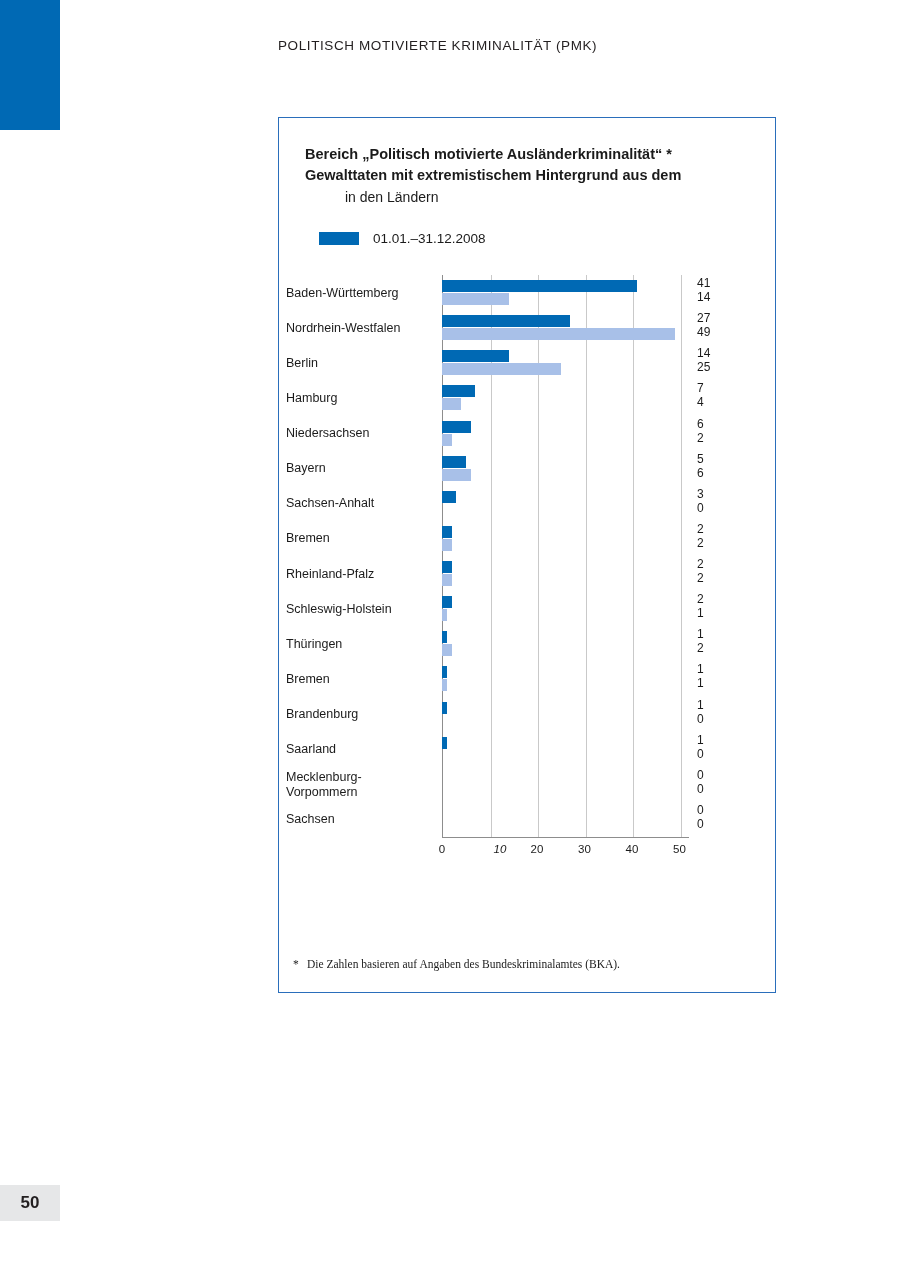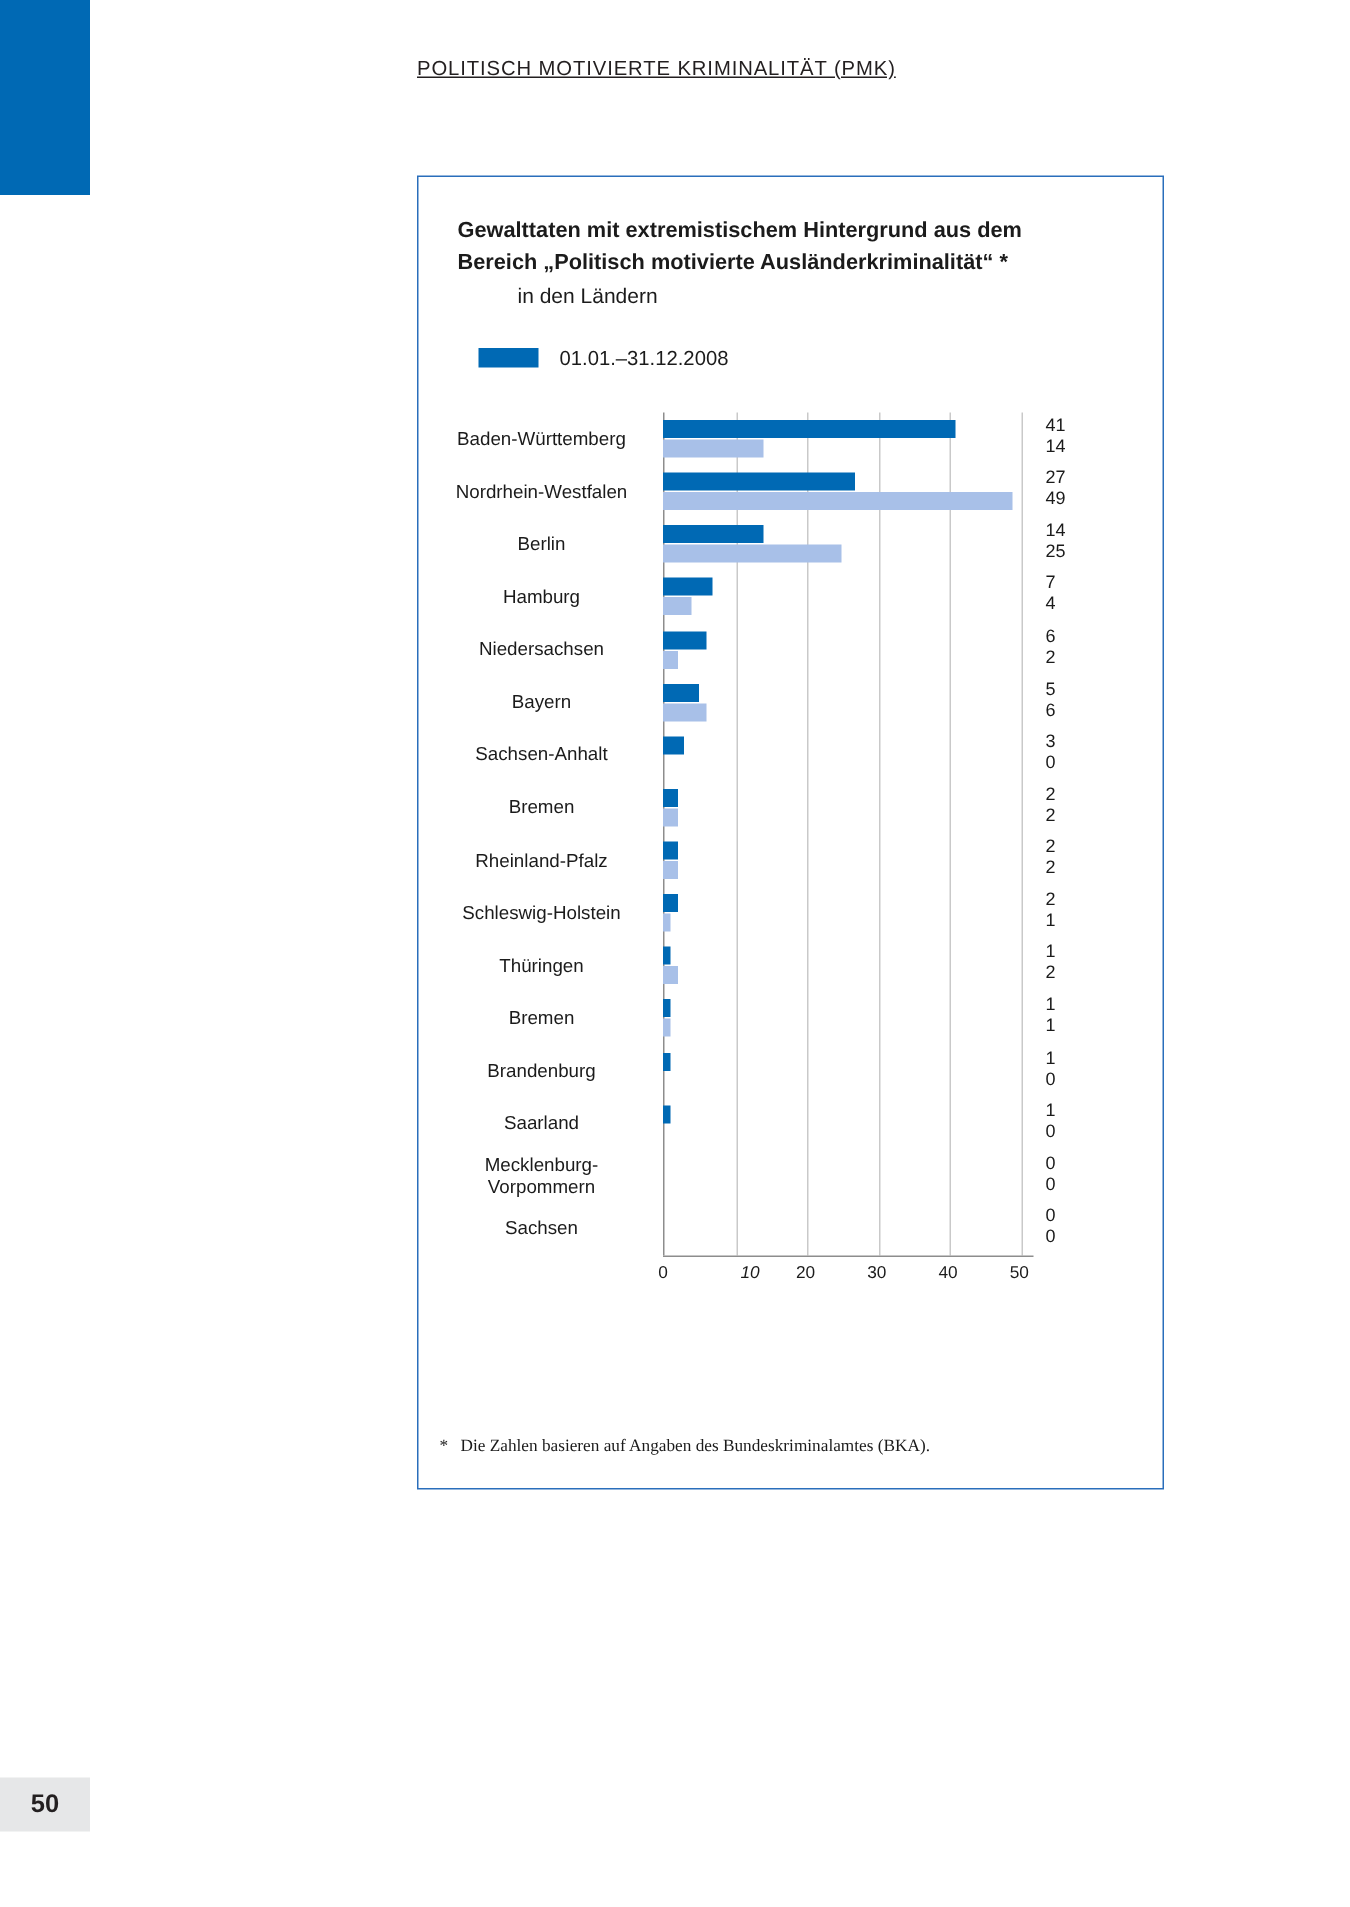--- a/index.html
+++ b/index.html
@@ -42,21 +42,20 @@
     color: #231f20;
   }
 
   .running-head {
     position: absolute;
     left: 278px;
     top: 38px;
     font-size: 13.5px;
     letter-spacing: 0.6px;
     color: #231f20;
-    text-decoration: underline;
   }
 
   
   .figure {
     position: absolute;
     left: 278px;
     top: 117px;
     width: 498px;
     height: 876px;
     border: 1px solid #2a6ebb;
@@ -147,21 +146,21 @@
     position: relative;
     height: 35.125px;
     display: block;
   }
   .row-label {
     position: absolute;
     right: calc(100% - 157px);
     top: 50%;
     transform: translateY(-50%);
     width: 150px;
-    text-align: center;
+    text-align: left;
     font-size: 12.5px;
     color: #1b1b1b;
     line-height: 1.15;
   }
   .bars {
     position: absolute;
     left: 163px;
     top: 0;
     height: 100%;
     width: 247px;
@@ -207,22 +206,22 @@
 </head>
 <body>
 
 <div class="corner-block"></div>
 
 <div class="running-head">POLITISCH MOTIVIERTE KRIMINALITÄT (PMK)</div>
 
 <div class="figure">
 
   <div class="fig-title">
+    <div>Bereich „Politisch motivierte Ausländerkriminalität“ *</div>
     <div>Gewalttaten mit extremistischem Hintergrund aus dem</div>
-    <div>Bereich „Politisch motivierte Ausländerkriminalität“ *</div>
   </div>
   <div class="fig-subtitle">in den Ländern</div>
 
   <div class="legend">
     <div class="legend-row">
       <span class="legend-swatch s2008"></span>
       <span class="legend-label">01.01.–31.12.2008</span>
     </div>
   </div>
 

